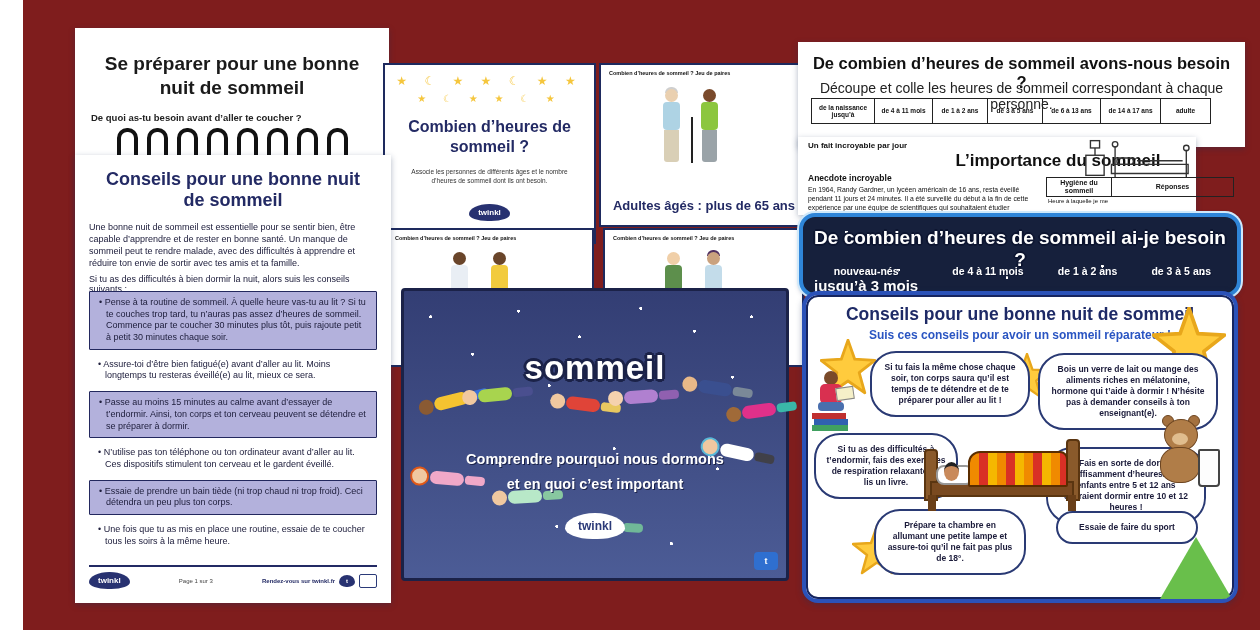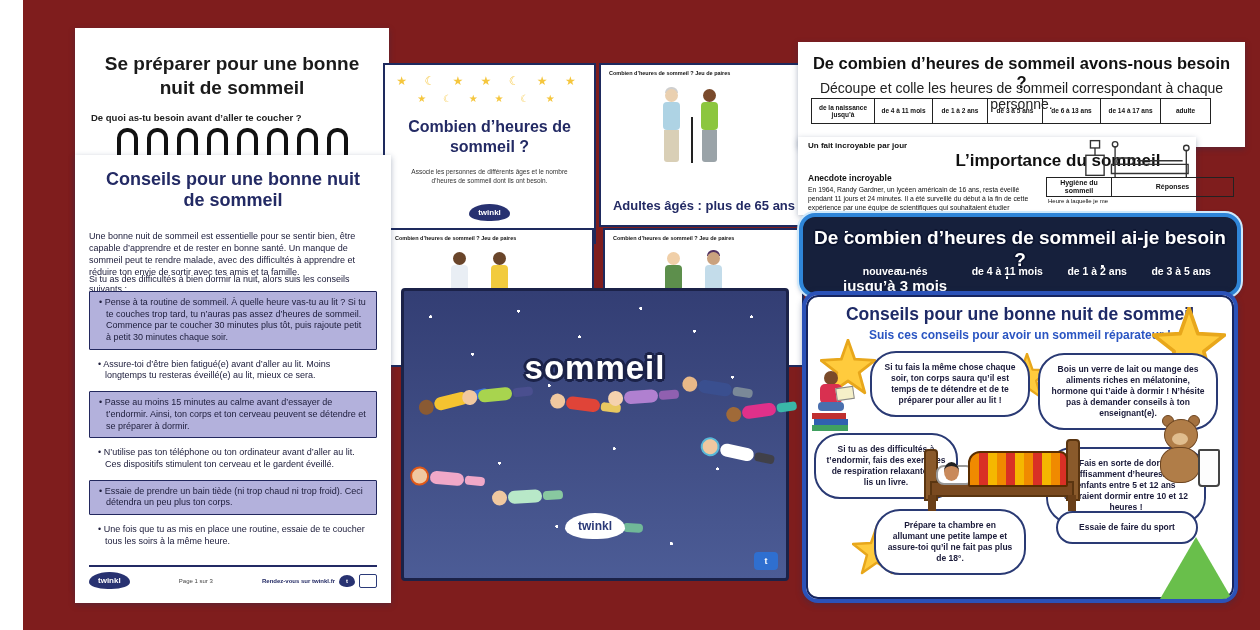--- a/index.html
+++ b/index.html
@@ -179,21 +179,21 @@
           <span class="p-hair" style="background:#503060;"></span>
           <span class="p-head" style="background:#caa27e;"></span>
           <span class="p-torso" style="background:#c3dcea;"></span>
           <span class="p-legs" style="background:#9fb6c8;"></span>
         </div>
     </div>
   </div>
 
   <div class="sheet" style="left:52px;top:155px;width:316px;height:448px;z-index:3;">
     <div class="abs ctr b navy" style="left:30px;right:30px;top:14px;font-size:18px;line-height:1.15;">Conseils pour une bonne nuit de sommeil</div>
-    <div class="abs" style="left:14px;right:14px;top:75px;font-size:9px;line-height:1.35;color:#20203e;">Une bonne nuit de sommeil est essentielle pour se sentir bien, être capable d’apprendre et de rester en bonne santé. Un manque de sommeil peut te rendre malade, avec des difficultés à apprendre et réduire ton envie de sortir avec tes amis et ta famille.</div>
+    <div class="abs" style="left:14px;right:14px;top:66px;font-size:9px;line-height:1.35;color:#20203e;">Une bonne nuit de sommeil est essentielle pour se sentir bien, être capable d’apprendre et de rester en bonne santé. Un manque de sommeil peut te rendre malade, avec des difficultés à apprendre et réduire ton envie de sortir avec tes amis et ta famille.</div>
     <div class="abs" style="left:14px;right:14px;top:119px;font-size:9px;color:#20203e;">Si tu as des difficultés à bien dormir la nuit, alors suis les conseils suivants :</div>
     <div class="abs" style="left:14px;right:14px;top:136px;">
       <div class="tip hl">Pense à ta routine de sommeil. À quelle heure vas-tu au lit ? Si tu te couches trop tard, tu n’auras pas assez d’heures de sommeil. Commence par te coucher 30 minutes plus tôt, puis rajoute petit à petit 30 minutes chaque soir.</div>
       <div class="tip">Assure-toi d’être bien fatigué(e) avant d’aller au lit. Moins longtemps tu resteras éveillé(e) au lit, mieux ce sera.</div>
       <div class="tip hl">Passe au moins 15 minutes au calme avant d’essayer de t’endormir. Ainsi, ton corps et ton cerveau peuvent se détendre et se préparer à dormir.</div>
       <div class="tip">N’utilise pas ton téléphone ou ton ordinateur avant d’aller au lit. Ces dispositifs stimulent ton cerveau et le gardent éveillé.</div>
       <div class="tip hl">Essaie de prendre un bain tiède (ni trop chaud ni trop froid). Ceci détendra un peu plus ton corps.</div>
       <div class="tip">Une fois que tu as mis en place une routine, essaie de te coucher tous les soirs à la même heure.</div>
     </div>
     <div class="docfoot">
@@ -242,21 +242,21 @@
       <div style="display:flex;">
         <div class="rcell" style="width:66px;height:20px;font-size:7px;">Hygiène du sommeil</div>
         <div class="rcell" style="width:122px;height:20px;font-size:7px;">Réponses</div>
       </div>
       <div class="abs" style="left:2px;top:21px;font-size:6px;color:#111;white-space:nowrap;">Heure à laquelle je me</div>
     </div>
   </div>
 
   <div id="banner" style="z-index:4;">
     <div class="abs ctr banner-title" style="left:6px;right:6px;top:10px;">De combien d’heures de sommeil ai-je besoin ?</div>
-    <div class="abs" style="left:40px;right:26px;top:48px;display:flex;justify-content:space-between;">
+    <div class="abs" style="left:11px;right:26px;top:48px;display:flex;justify-content:space-between;">
       <span class="banner-cat">
         <span>nouveau-nés</span>
         <span class="sub">jusqu’à 3 mois</span>
       </span>
       <span class="banner-cat">de 4 à 11 mois</span>
       <span class="banner-cat">de 1 à 2 ans</span>
       <span class="banner-cat">de 3 à 5 ans</span>
     </div>
   </div>
 
@@ -308,20 +308,23 @@
     <div class="kid" style="left:168px;top:228px;transform:rotate(3deg);">
         <i class="k-head" style="background:#6a4426;"></i>
         <i class="k-body" style="background:#98e0c0;"></i>
         <i class="k-legs" style="background:#70b898;"></i>
       </div>
     <div class="kid" style="left:296px;top:152px;transform:rotate(12deg);">
         <i class="k-head" style="background:#f0c8a0;border:2px solid #58b8d8;"></i>
         <i class="k-body" style="background:#ffffff;"></i>
         <i class="k-legs" style="background:#404048;"></i>
       </div>
+    <div class="abs ctr b" style="left:0;right:0;top:156px;font-size:14.5px;color:#fff;line-height:1.75;text-shadow:1px 1px 0 #1b2248;">
+      <span>Comprendre pourquoi nous dormons</span><br><span>et en quoi c’est important</span>
+    </div>
     <div class="abs ctr" style="left:0;right:0;top:222px;">
       <span class="cloudlogo white">twinkl</span>
     </div>
     <span class="abs" style="right:8px;bottom:8px;width:24px;height:18px;background:#2f6fd0;border-radius:4px;color:#fff;font-size:9px;font-weight:bold;text-align:center;line-height:18px;">t</span>
   </div>
 
   <div id="poster" style="z-index:5;">
     <div class="abs ctr b" style="left:10px;right:10px;top:9px;font-size:17.5px;color:#1e2a66;">Conseils pour une bonne nuit de sommeil</div>
     <div class="abs ctr b" style="left:10px;right:10px;top:33px;font-size:12px;color:#2a55c2;">Suis ces conseils pour avoir un sommeil réparateur !</div>
 

